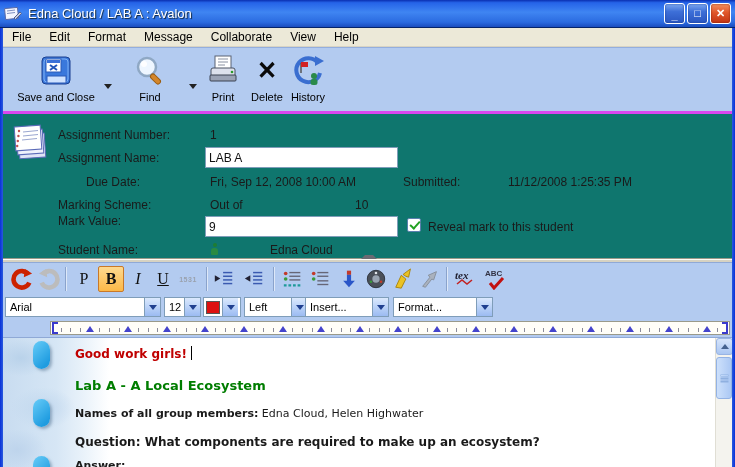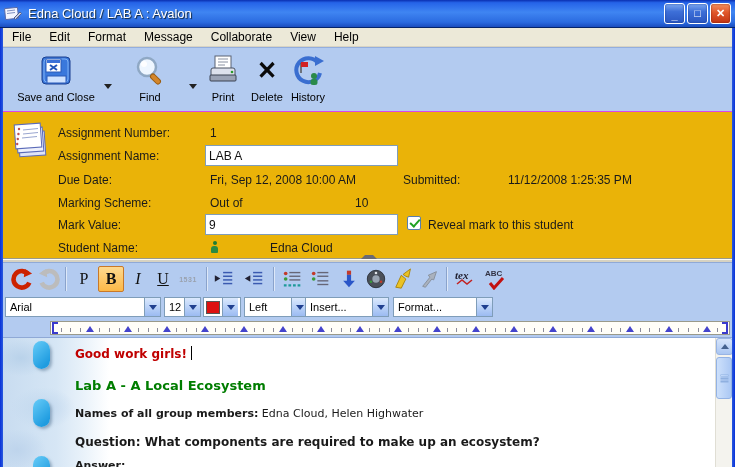--- a/index.html
+++ b/index.html
@@ -28,22 +28,22 @@
   .toolbar { position:absolute; left:3px; top:47px; width:729px; height:64px;
     background:#b3cbf0; border-top:1px solid #93aede; }
   .tbtn { position:absolute; top:4px; text-align:center; font-size:11px; color:#000; }
   .tbtn .ticon { height:38px; display:flex; align-items:center; justify-content:center; }
   .tbtn .tlabel { margin-top:1px; white-space:nowrap; }
   .tb-drop { position:absolute; top:36px; width:0; height:0; border-left:4px solid transparent;
     border-right:4px solid transparent; border-top:5px solid #222; }
   .delete-x { font-size:24px; font-weight:900; color:#0a0a0a; line-height:1; transform:scaleY(1.05); }
 
   
-  .formpanel { position:absolute; left:3px; top:111px; width:729px; height:187px; background:#eab308;
-    border-top:1px solid #d946ef; font-size:12px; color:#1a1a1a; }
+  .formpanel { position:absolute; left:3px; top:111px; width:729px; height:187px; background:#0f766e;
+    border-top:3px solid #d946ef; font-size:12px; color:#1a1a1a; }
   .flabel { position:absolute; left:55px; white-space:nowrap; }
   .fvalue { position:absolute; white-space:nowrap; }
   .ftext { position:absolute; height:21px; background:#fff; border:1px solid #7f9db9; font-size:12px;
     font-family:"Liberation Sans",sans-serif; padding:0 3px; color:#111; }
   .xp-check { position:absolute; width:14px; height:14px; background:#fff; border:1px solid #5a7fae;
     border-radius:2px; }
   .xp-check::after { content:""; position:absolute; left:2px; top:2px; width:8px; height:4px;
     border-left:2px solid #21a121; border-bottom:2px solid #21a121; transform:rotate(-48deg); }
   .person-ico { position:absolute; width:9px; height:12px; }
   .person-ico::before { content:""; position:absolute; left:2.5px; top:0; width:4px; height:4px; border-radius:50%; background:#1e7d32; }
@@ -231,30 +231,30 @@
       <line x1="12" y1="14" x2="27" y2="12.5" stroke="#9aa6d0"></line>
       <line x1="11" y1="18" x2="26" y2="16.5" stroke="#9aa6d0"></line>
     </svg>
 
     <div class="flabel" style="top:14px;">Assignment Number:</div>
     <div class="fvalue" style="left:207px; top:14px;">1</div>
 
     <div class="flabel" style="top:37px;">Assignment Name:</div>
     <input class="ftext" style="left: 202px; top: 33px; width: 193px;" value="LAB A">
 
-    <div class="flabel" style="top:61px;">Due Date:</div>
+    <div class="flabel" style="top:61px;margin-left:28px;">Due Date:</div>
     <div class="fvalue" style="left:207px; top:61px;">Fri, Sep 12, 2008 10:00 AM</div>
     <div class="fvalue" style="left:400px; top:61px;">Submitted:</div>
     <div class="fvalue" style="left:505px; top:61px;">11/12/2008 1:25:35 PM</div>
 
     <div class="flabel" style="top:84px;">Marking Scheme:</div>
     <div class="fvalue" style="left:207px; top:84px;">Out of</div>
     <div class="fvalue" style="left:352px; top:84px;"><span class="clip10">10</span></div>
 
-    <div class="flabel" style="top:106px;">Mark Value:</div>
+    <div class="flabel" style="top:100px;">Mark Value:</div>
     <input class="ftext" style="left: 202px; top: 102px; width: 193px;" value="9">
     <div class="xp-check" style="left:404px; top:104px;"></div>
     <div class="fvalue" style="left:425px; top:106px;">Reveal mark to this student</div>
 
     <div class="flabel" style="top:129px;">Student Name:</div>
     <div class="person-ico" style="left:207px; top:129px;"></div>
     <div class="fvalue" style="left:221px; top:129px;margin-left:46px;">Edna Cloud</div>
   </div>
 
   <div class="splitter">

